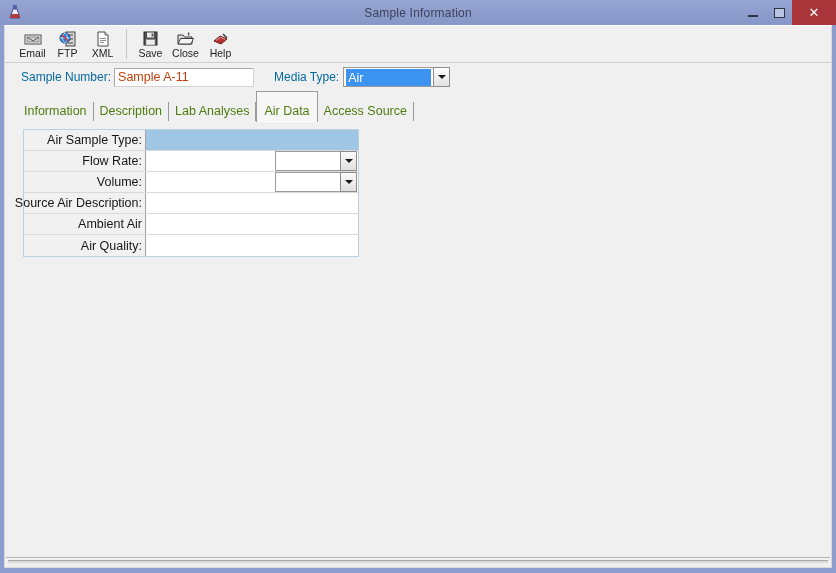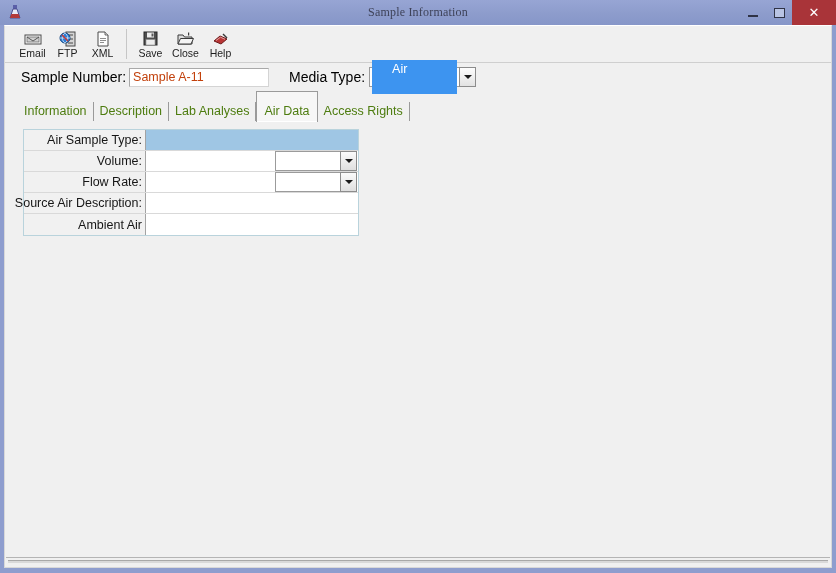--- a/index.html
+++ b/index.html
@@ -45,21 +45,20 @@
     height: 18px;
   }
   .title-text {
     position: absolute;
     left: 0; right: 0;
     text-align: center;
     font-size: 12px;
     color: #3e4258;
     letter-spacing: .2px;
     pointer-events: none;
-    font-family: Liberation Serif, serif;
   }
   .win-controls {
     position: absolute;
     right: 0; top: 0;
     height: 25px;
     display: flex;
     align-items: stretch;
   }
   .win-btn {
     width: 26px;
@@ -143,22 +142,22 @@
 
   
   .fieldrow {
     flex: 0 0 28px;
     display: flex;
     align-items: center;
     padding-left: 16px;
     box-sizing: border-box;
   }
   .f-label {
-    font-size: 14px;
-    color: #000000;
+    font-size: 12px;
+    color: #0369a1;
     white-space: nowrap;
   }
   .textbox {
     height: 19px;
     background: #ffffff;
     border: 1px solid #a9a9a9;
     border-right-color: #d4d4d4;
     border-bottom-color: #d4d4d4;
     box-sizing: border-box;
     display: flex;
@@ -182,25 +181,25 @@
     border-right: none;
     box-sizing: border-box;
     display: flex;
     align-items: center;
     padding: 0 2px;
     font-size: 12.5px;
   }
   .combo-field .sel {
     background: #3d94f0;
     color: #ffffff;
-    padding: 1px 2px 2px 20px;
+    padding: 1px 2px 2px 2px;
     display: inline-block;
     width: 100%;
     box-sizing: border-box;
-    height: 34px;
+    height: 17px;
     line-height: 16px;
   }
   .combo-btn {
     width: 17px;
     background: linear-gradient(to bottom,#fdfdfd,#e2e2e2);
     border: 1px solid #8c8c8c;
     box-sizing: border-box;
     display: flex;
     align-items: center;
     justify-content: center;
@@ -447,65 +446,69 @@
           <span class="arrow-dn"></span>
         </span>
       </span>
     </div>
 
     <div class="tabstrip">
       <span class="tab first">Information</span>
       <span class="tab">Description</span>
       <span class="tab">Lab Analyses</span>
       <span class="tab active">Air Data</span>
-      <span class="tab">Access Rights</span>
+      <span class="tab">Access Source</span>
     </div>
 
     <div class="grid-wrap">
       <div class="grid">
 
         <div class="grow">
           <span class="gcell-label">Air Sample Type:</span>
           <span class="gcell-value highlight"></span>
+        </div>
+
+        <div class="grow">
+          <span class="gcell-label">Flow Rate:</span>
+          <span class="gcell-value">
+            <span class="gcell-combo">
+              <span class="gfield"></span>
+              <span class="gbtn">
+                <span class="arrow-dn"></span>
+              </span>
+            </span>
+          </span>
         </div>
 
         <div class="grow">
           <span class="gcell-label">Volume:</span>
           <span class="gcell-value">
             <span class="gcell-combo">
               <span class="gfield"></span>
               <span class="gbtn">
                 <span class="arrow-dn"></span>
               </span>
             </span>
           </span>
         </div>
 
         <div class="grow">
-          <span class="gcell-label">Flow Rate:</span>
-          <span class="gcell-value">
-            <span class="gcell-combo">
-              <span class="gfield"></span>
-              <span class="gbtn">
-                <span class="arrow-dn"></span>
-              </span>
-            </span>
-          </span>
-        </div>
-
-        <div class="grow">
           <span class="gcell-label">Source Air Description:</span>
           <span class="gcell-value"></span>
         </div>
 
         <div class="grow">
           <span class="gcell-label">Ambient Air</span>
           <span class="gcell-value"></span>
         </div>
 
+        <div class="grow">
+          <span class="gcell-label">Air Quality:</span>
+          <span class="gcell-value"></span>
+        </div>
 
       </div>
     </div>
 
     <div class="statusbar"></div>
 
   </div>
 </div>
 
 </body></html>

